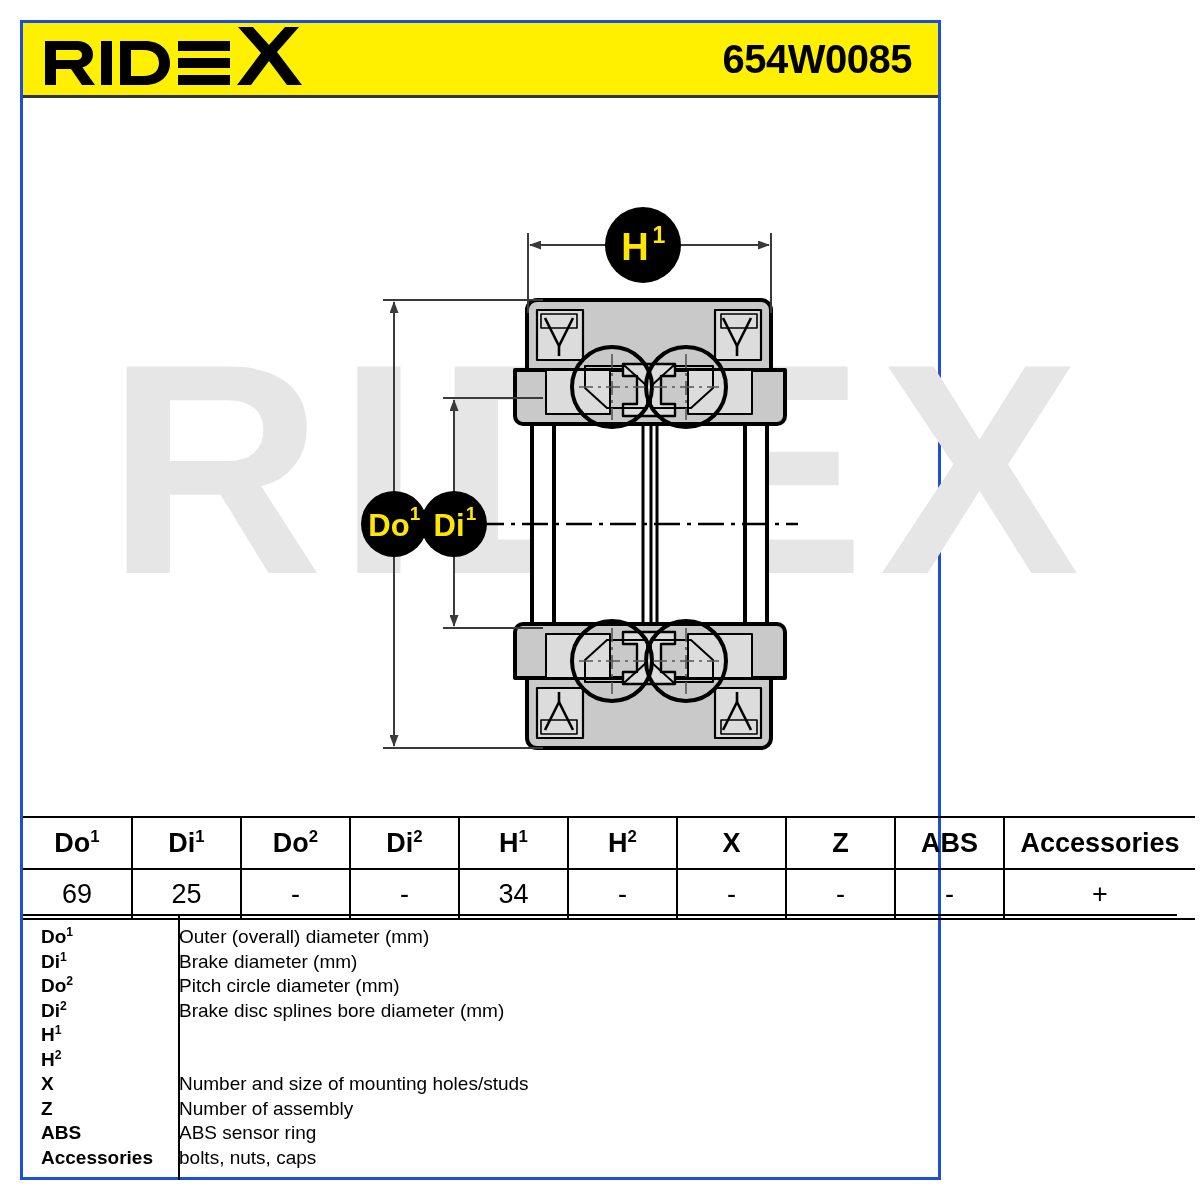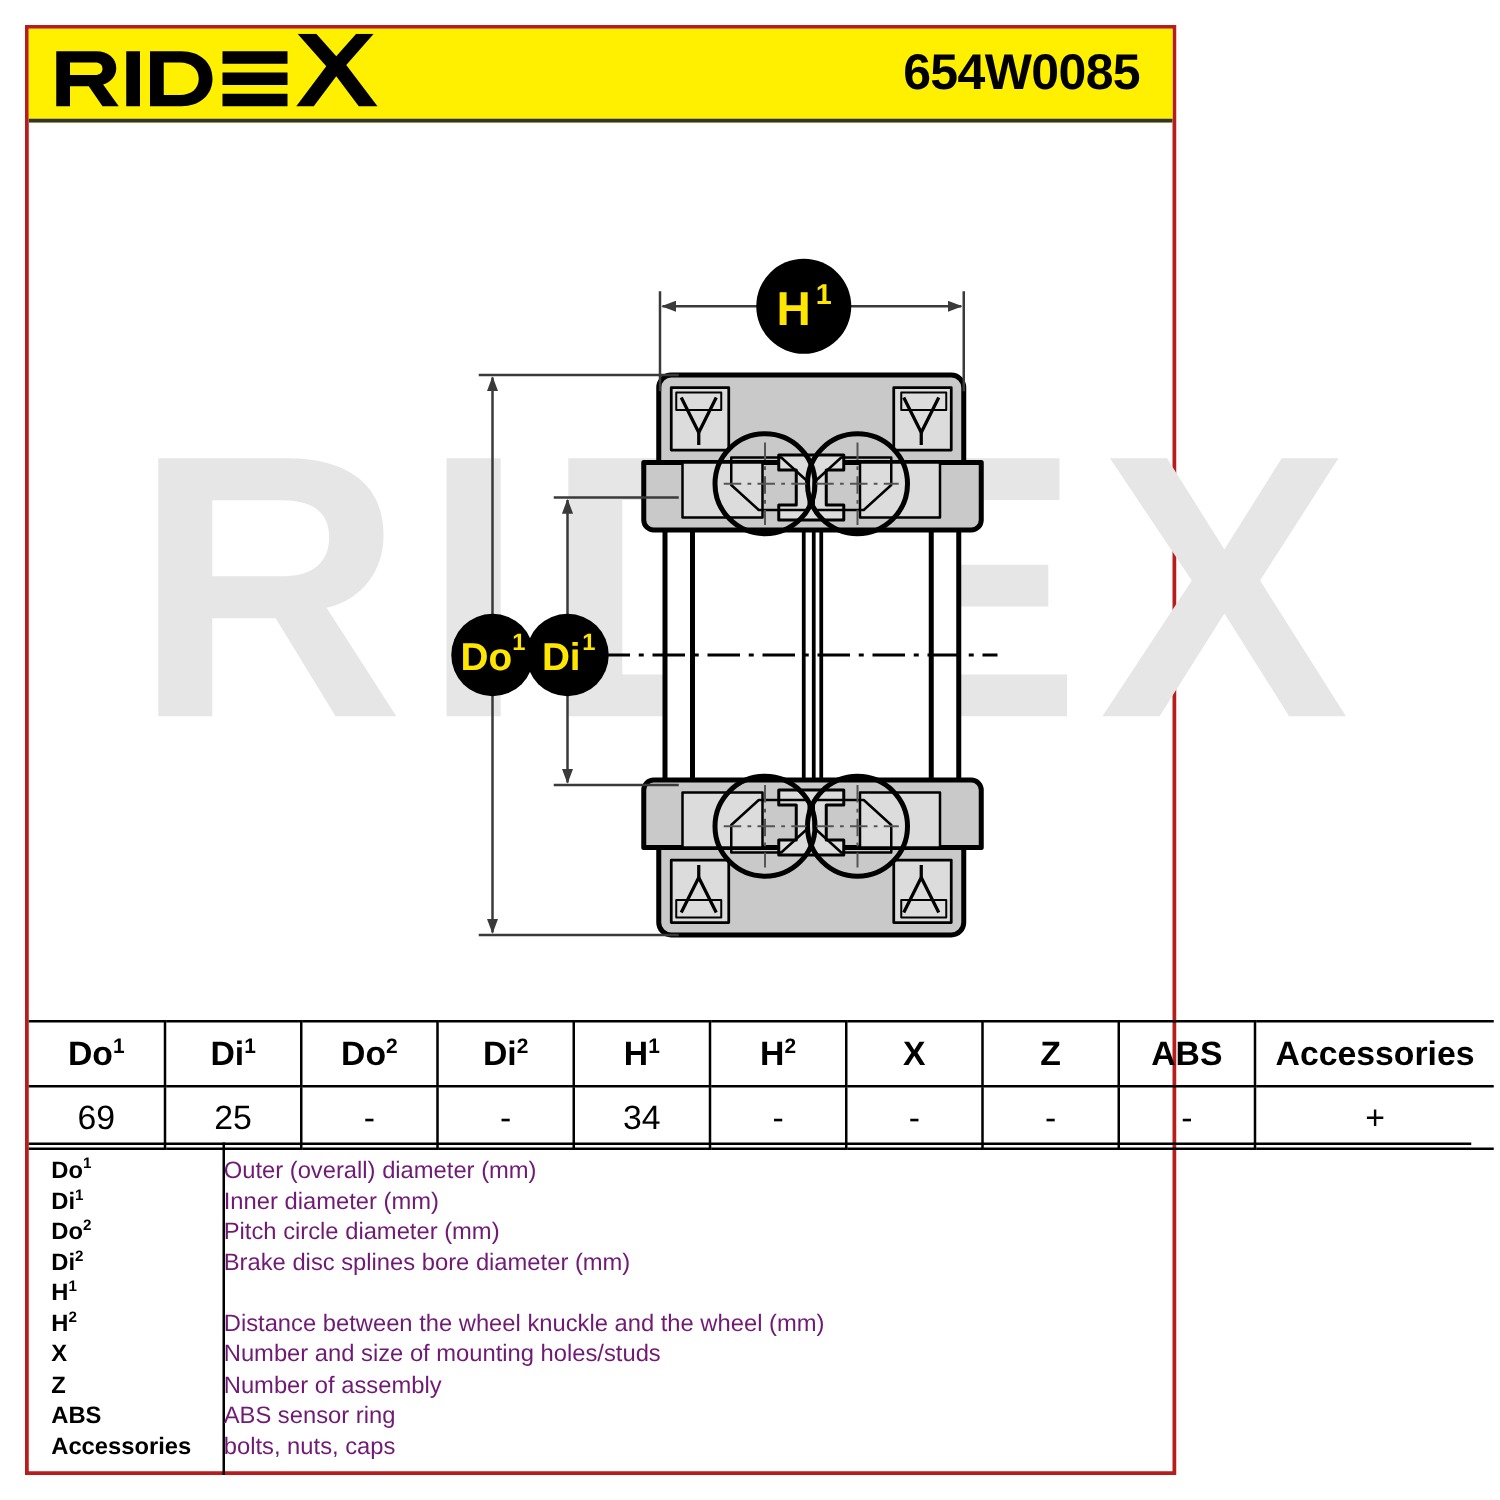--- a/index.html
+++ b/index.html
@@ -23,21 +23,21 @@
     overflow: hidden;
   }
 
   
   #frame {
     position: absolute;
     left: 20px;
     top: 20px;
     width: 921px;
     height: 1160px;
-    border: 3px solid #b91c1c;
+    border: 3px solid #1d4ed8;
     box-sizing: border-box;
     background: #ffffff;
   }
 
   
   #header {
     position: absolute;
     left: 0; top: 0;
     width: 100%;
     height: 75px;
@@ -140,21 +140,21 @@
     white-space: nowrap;
   }
   .legend-key sup {
     font-size: 0.64em;
     vertical-align: super;
     line-height: 0;
   }
   .legend-desc {
     font-size: 19px;
     font-weight: normal;
-    color: #701a75;
+    color: #000000;
     white-space: nowrap;
   }
   #legend-divider {
     position: absolute;
     left: 155px;
     top: 0;
     width: 2px;
     height: 266px;
     background: #000000;
   }
@@ -391,36 +391,35 @@
       <div id="legend-topline"></div>
       <div id="legend-divider"></div>
       <div id="legend-inner">
 
         <div class="legend-row">
           <div class="legend-key">Do<sup>1</sup></div>
           <div class="legend-desc">Outer (overall) diameter (mm)</div>
         </div>
         <div class="legend-row">
           <div class="legend-key">Di<sup>1</sup></div>
-          <div class="legend-desc">Inner diameter (mm)</div>
+          <div class="legend-desc">Brake diameter (mm)</div>
         </div>
         <div class="legend-row">
           <div class="legend-key">Do<sup>2</sup></div>
           <div class="legend-desc">Pitch circle diameter (mm)</div>
         </div>
         <div class="legend-row">
           <div class="legend-key">Di<sup>2</sup></div>
           <div class="legend-desc">Brake disc splines bore diameter (mm)</div>
         </div>
         <div class="legend-row">
           <div class="legend-key">H<sup>1</sup></div>
         </div>
         <div class="legend-row">
           <div class="legend-key">H<sup>2</sup></div>
-          <div class="legend-desc">Distance between the wheel knuckle and the wheel (mm)</div>
         </div>
         <div class="legend-row">
           <div class="legend-key">X</div>
           <div class="legend-desc">Number and size of mounting holes/studs</div>
         </div>
         <div class="legend-row">
           <div class="legend-key">Z</div>
           <div class="legend-desc">Number of assembly</div>
         </div>
         <div class="legend-row">

